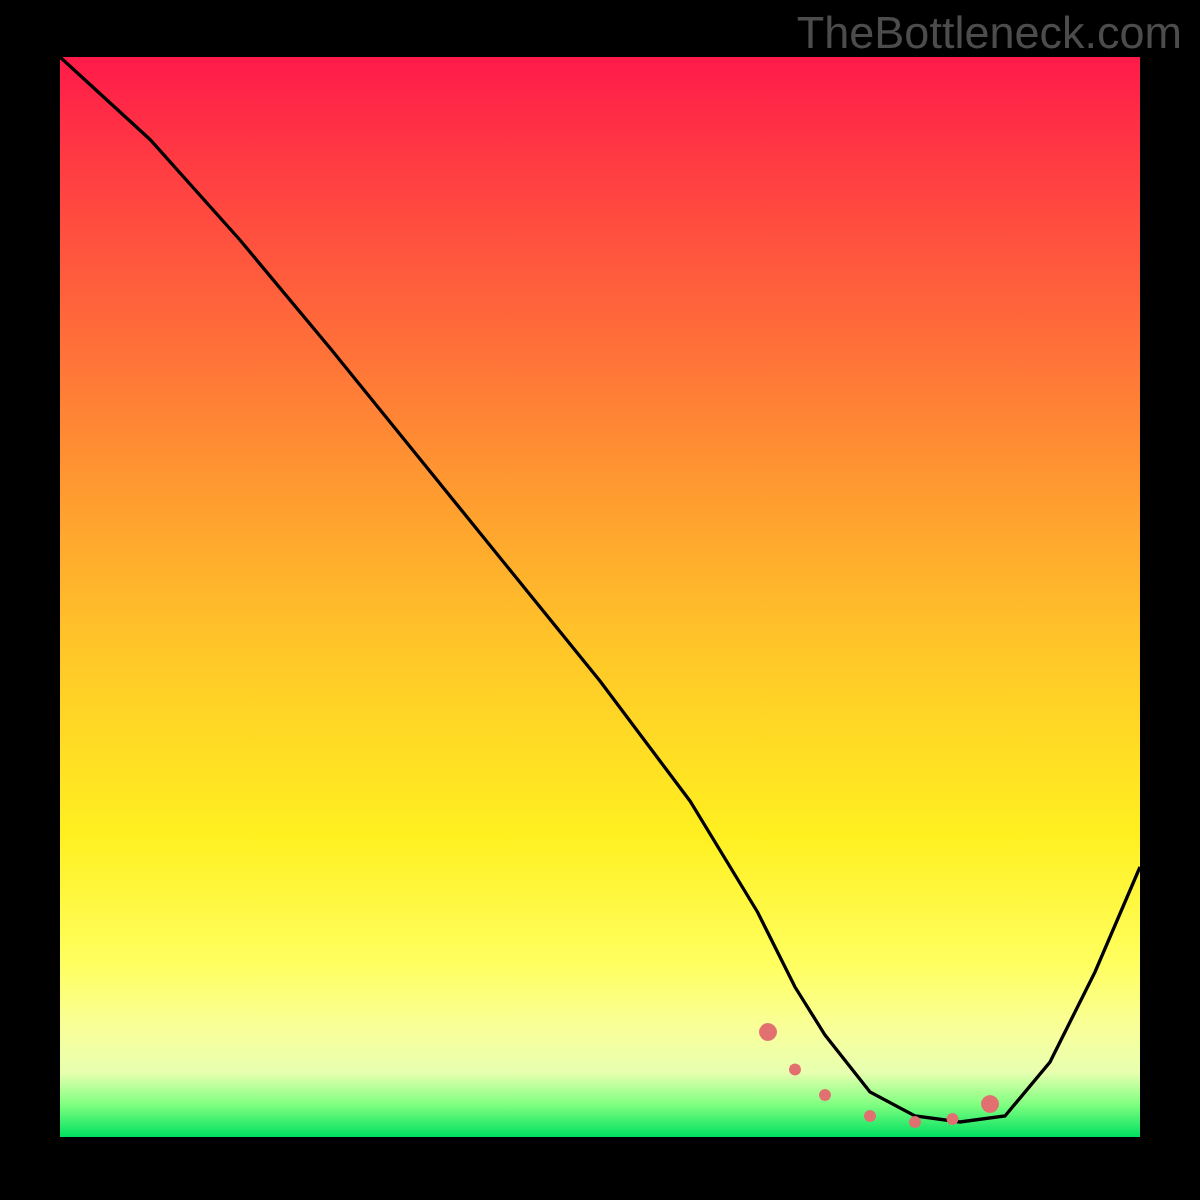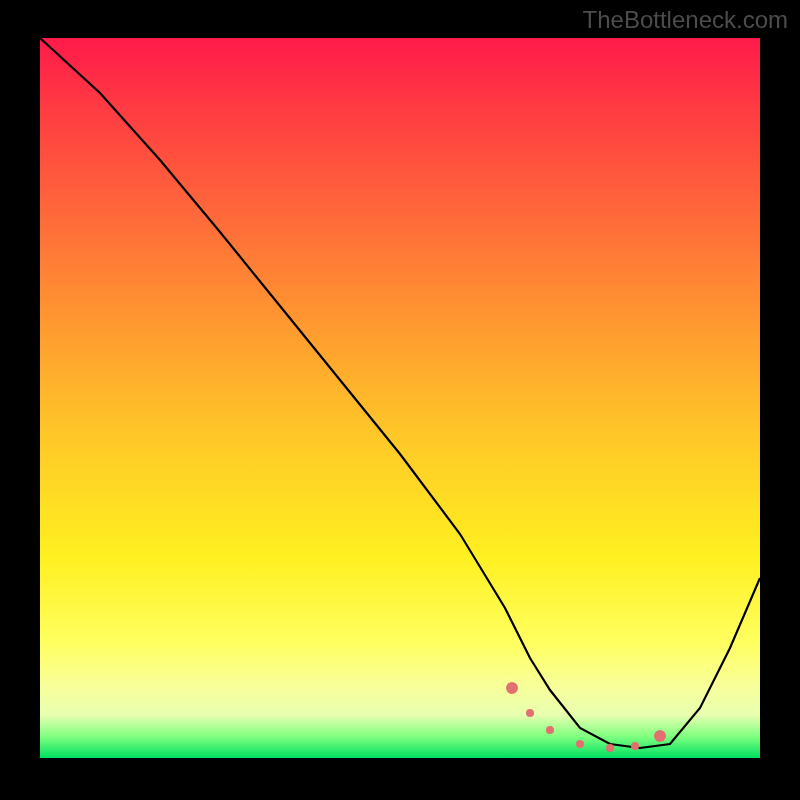--- a/index.html
+++ b/index.html
@@ -8,21 +8,21 @@
     height: 800px;
     background: #000;
     position: relative;
     font-family: Arial, sans-serif;
   }
   .watermark {
     position: absolute;
     top: 6px;
     right: 12px;
     color: #4c4c4c;
-    font-size: 24px;
+    font-size: 30px;
     font-weight: 500;
     z-index: 10;
   }
   .plot-area {
     position: absolute;
     left: 40px;
     top: 38px;
     width: 720px;
     height: 720px;
     overflow: hidden;

